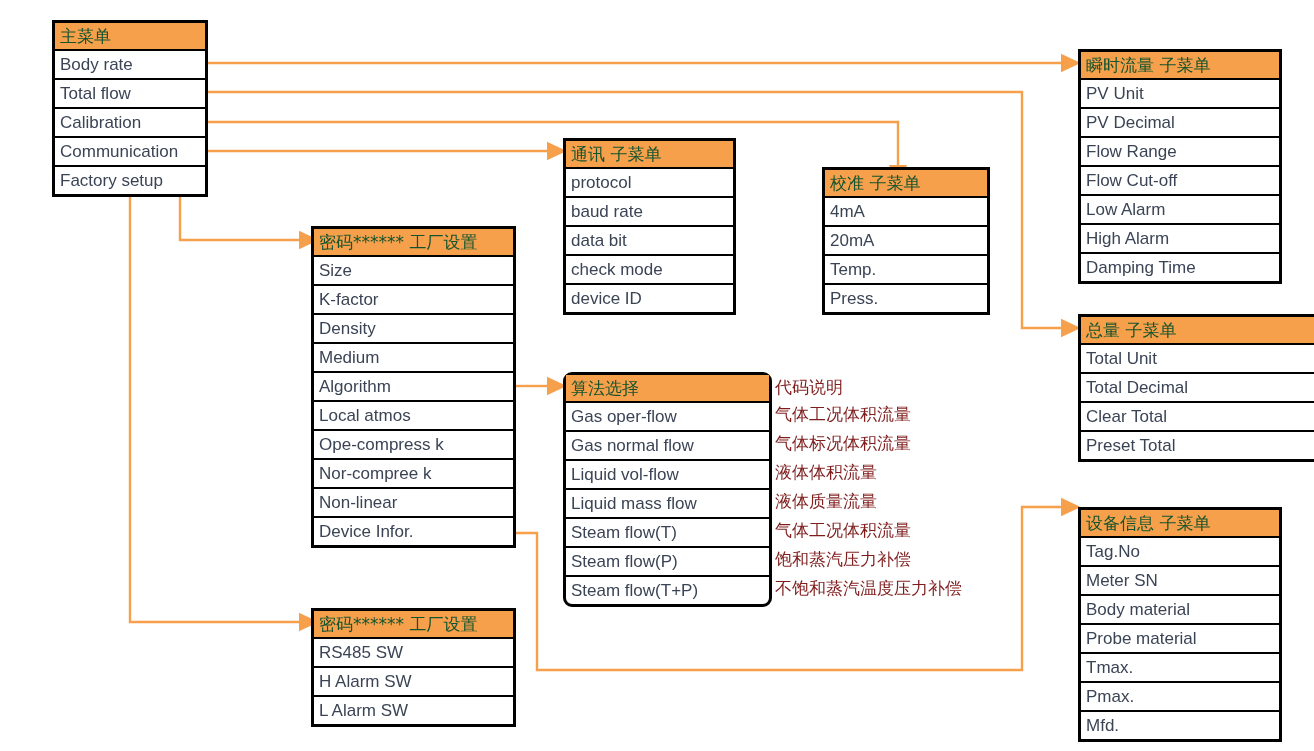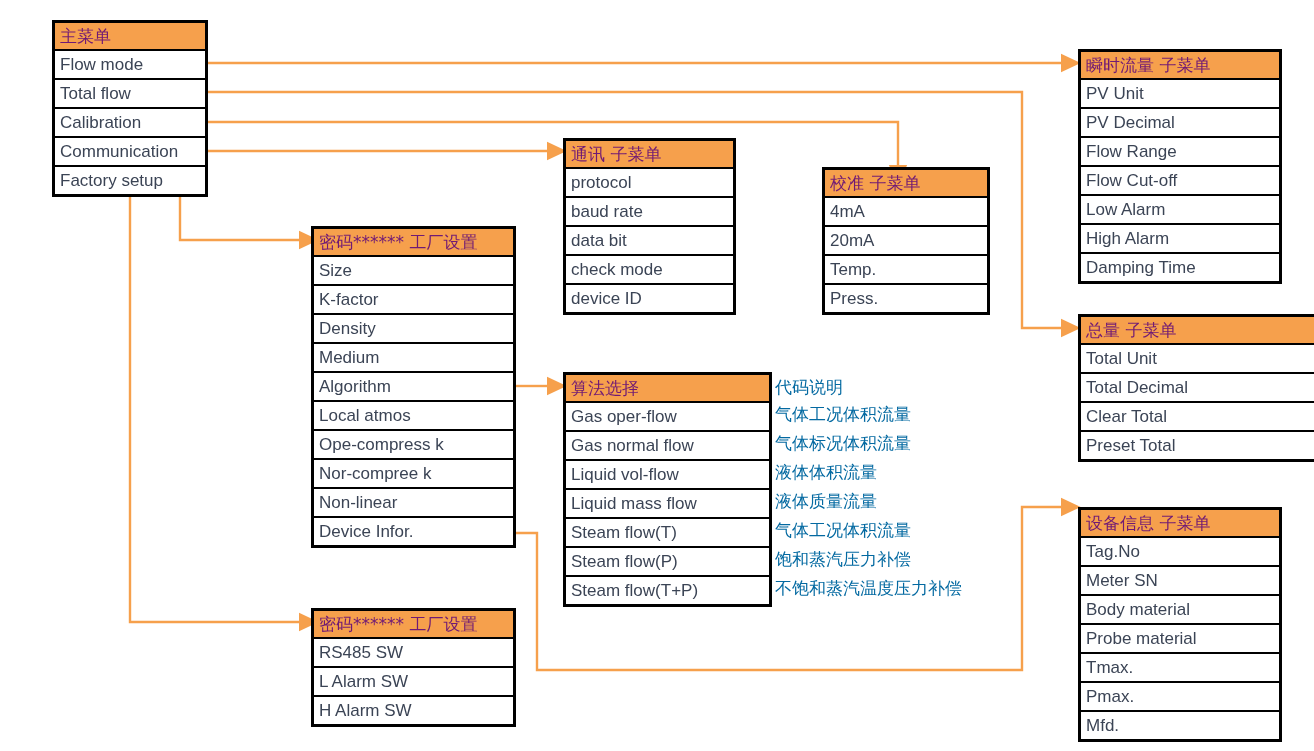--- a/index.html
+++ b/index.html
@@ -26,21 +26,21 @@
   }
   .menu-box {
     position: absolute;
     border: 3px solid #000000;
     box-sizing: border-box;
     background: #ffffff;
     z-index: 3;
   }
   .menu-header {
     background: #F6A04C;
-    color: #701a75;
+    color: #14532d;
     font-size: 17px;
     line-height: 26px;
     height: 26px;
     padding: 0 5px;
     white-space: nowrap;
     overflow: hidden;
     box-sizing: border-box;
     font-family: "DejaVu Sans", "Liberation Sans", sans-serif;
   }
   .menu-row {
@@ -55,21 +55,21 @@
     box-sizing: border-box;
   }
   .note-col {
     position: absolute;
     z-index: 3;
   }
   .note-line {
     font-size: 17px;
     line-height: 29px;
     height: 29px;
-    color: #0369a1;
+    color: #7f1d1d;
     white-space: nowrap;
     font-family: "DejaVu Sans", "Liberation Sans", sans-serif;
   }
   .note-line.first {
     height: 26px;
     line-height: 26px;
   }
 </style>
 </head>
 <body>
@@ -100,21 +100,21 @@
       <path d="M130,182 L130,622 L300,622" marker-end="url(#arrR)"></path>
 
       <path d="M516,386 L548,386" marker-end="url(#arrR)"></path>
 
       <path d="M516,533 L537,533 L537,670 L1022,670 L1022,507 L1062,507" marker-end="url(#arrR)"></path>
     </g>
   </svg>
 
   <div class="menu-box" style="left:52px; top:20px; width:156px;">
     <div class="menu-header">主菜单</div>
-    <div class="menu-row">Flow mode</div>
+    <div class="menu-row">Body rate</div>
     <div class="menu-row">Total flow</div>
     <div class="menu-row">Calibration</div>
     <div class="menu-row">Communication</div>
     <div class="menu-row">Factory setup</div>
   </div>
 
   <div class="menu-box" style="left:1078px; top:49px; width:204px;">
     <div class="menu-header">瞬时流量 子菜单</div>
     <div class="menu-row">PV Unit</div>
     <div class="menu-row">PV Decimal</div>
@@ -171,25 +171,25 @@
     <div class="menu-row">Local atmos</div>
     <div class="menu-row">Ope-compress k</div>
     <div class="menu-row">Nor-compree k</div>
     <div class="menu-row">Non-linear</div>
     <div class="menu-row">Device Infor.</div>
   </div>
 
   <div class="menu-box" style="left:311px; top:608px; width:205px;">
     <div class="menu-header">密码****** 工厂设置</div>
     <div class="menu-row">RS485 SW</div>
+    <div class="menu-row">H Alarm SW</div>
     <div class="menu-row">L Alarm SW</div>
-    <div class="menu-row">H Alarm SW</div>
-  </div>
-
-  <div class="menu-box" style="left:563px; top:372px; width:209px;">
+  </div>
+
+  <div class="menu-box" style="left:563px; top:372px; width:209px;border-radius:9px;">
     <div class="menu-header">算法选择</div>
     <div class="menu-row">Gas oper-flow</div>
     <div class="menu-row">Gas normal flow</div>
     <div class="menu-row">Liquid vol-flow</div>
     <div class="menu-row">Liquid mass flow</div>
     <div class="menu-row">Steam flow(T)</div>
     <div class="menu-row">Steam flow(P)</div>
     <div class="menu-row">Steam flow(T+P)</div>
   </div>
 

